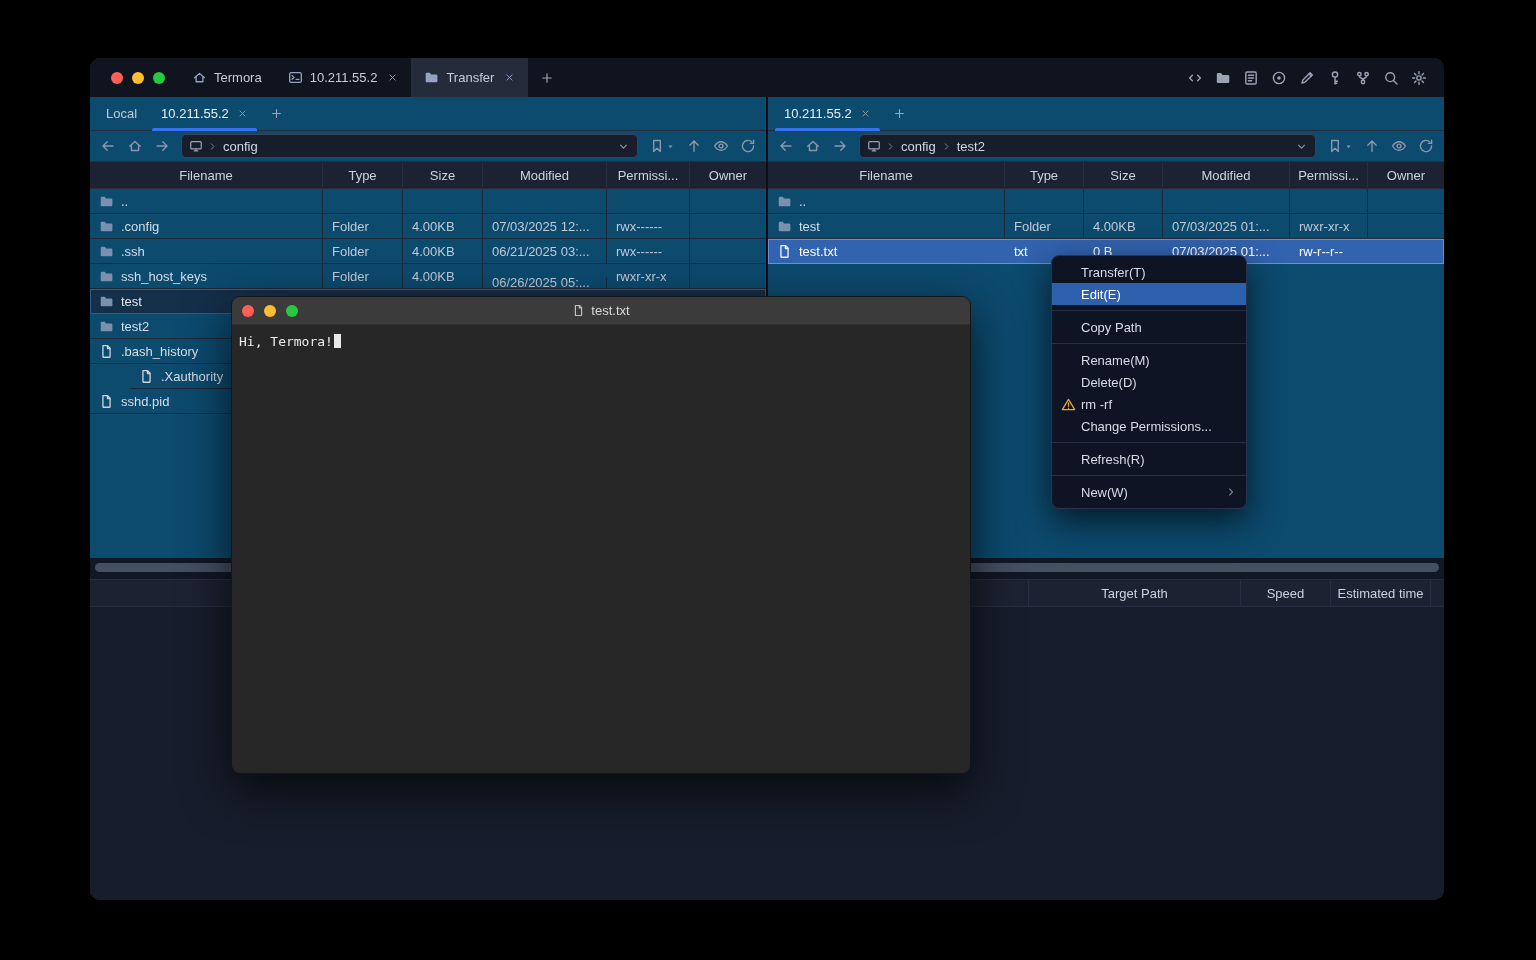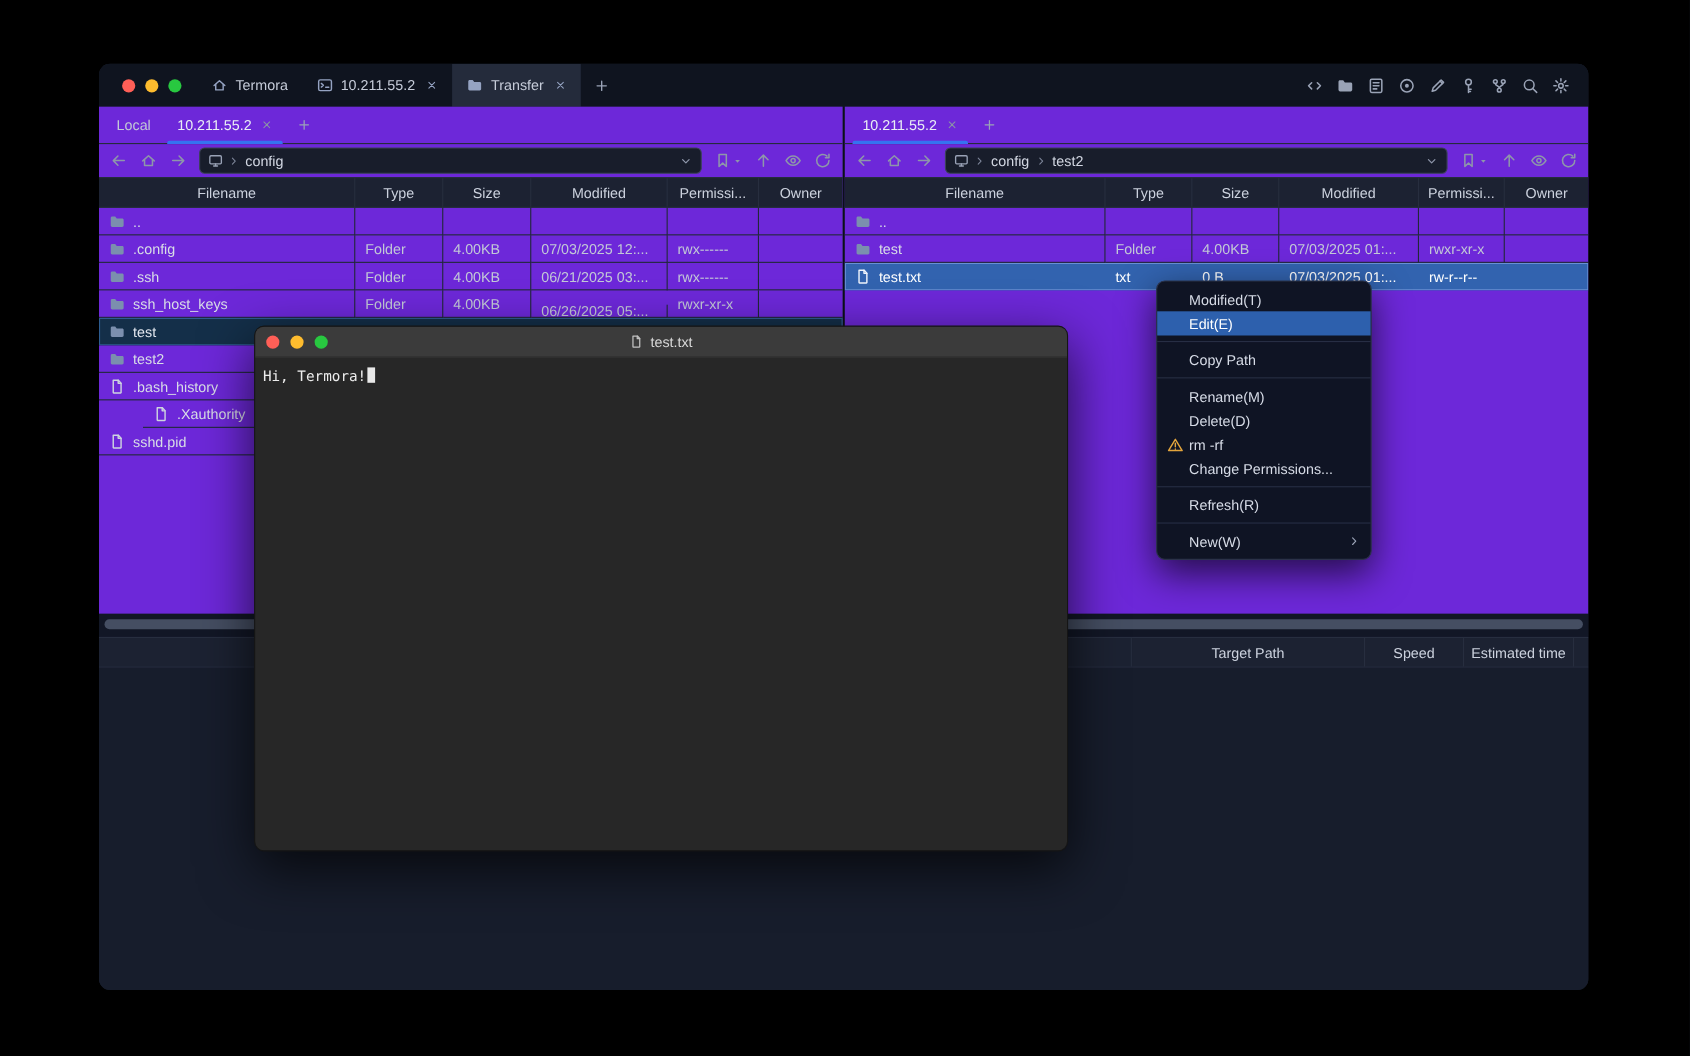--- a/index.html
+++ b/index.html
@@ -25,21 +25,21 @@
   .tclose{display:flex;margin-left:3px;color:#8a92a6}
   .tclose svg.ic{width:11px;height:11px}
   .tadd{display:flex;align-items:center;padding:0 12px;color:#9aa3b7}
   .tadd svg.ic{width:14px;height:14px}
   .tb-actions{margin-left:auto;display:flex;align-items:center;gap:12px;padding-right:17px;color:#9aa3b6}
   .tb-actions .tbtn{display:flex}
   .tb-actions svg.ic{width:16px;height:16px}
 
   
   .panes{position:absolute;top:39px;left:0;width:1354px;height:461px;display:flex}
-  .panel{position:relative;background:#6d28d9;height:100%}
+  .panel{position:relative;background:#0c4a6e;height:100%}
   #panel-left{width:676px}
   #panel-right{width:676px}
   .vdiv{width:2px;background:#0b0f1a;height:100%}
 
   .ptabs{height:34px;display:flex;align-items:stretch;border-bottom:1px solid #252c3c;padding-left:4px}
   .ptablist{display:flex}
   .ptab{display:flex;align-items:center;gap:6px;padding:0 12px;font-size:13px;color:#c3c9d6;position:relative}
   .ptab.active{color:#e9edf5}
   .ptab.active::after{content:"";position:absolute;left:3px;right:3px;bottom:-1px;height:3px;background:#3573f0;border-radius:2px 2px 0 0}
   .pclose{display:flex;margin-left:2px;color:#8a92a6}
@@ -622,21 +622,21 @@
         <span class="dot dr"></span>
         <span class="dot dy"></span>
         <span class="dot dg"></span>
       </div>
     </div>
     <div class="ebody"><span>Hi, Termora!</span><span class="cursor"></span></div>
   </div>
 
   <div id="cmenu" class="cmenu">
       <div class="mitem">
-        <span class="mlabel">Modified(T)</span>
+        <span class="mlabel">Transfer(T)</span>
       </div>
       <div class="mitem hl">
         <span class="mlabel">Edit(E)</span>
       </div>
       <div class="msep"></div>
       <div class="mitem">
         <span class="mlabel">Copy Path</span>
       </div>
       <div class="msep"></div>
       <div class="mitem">

